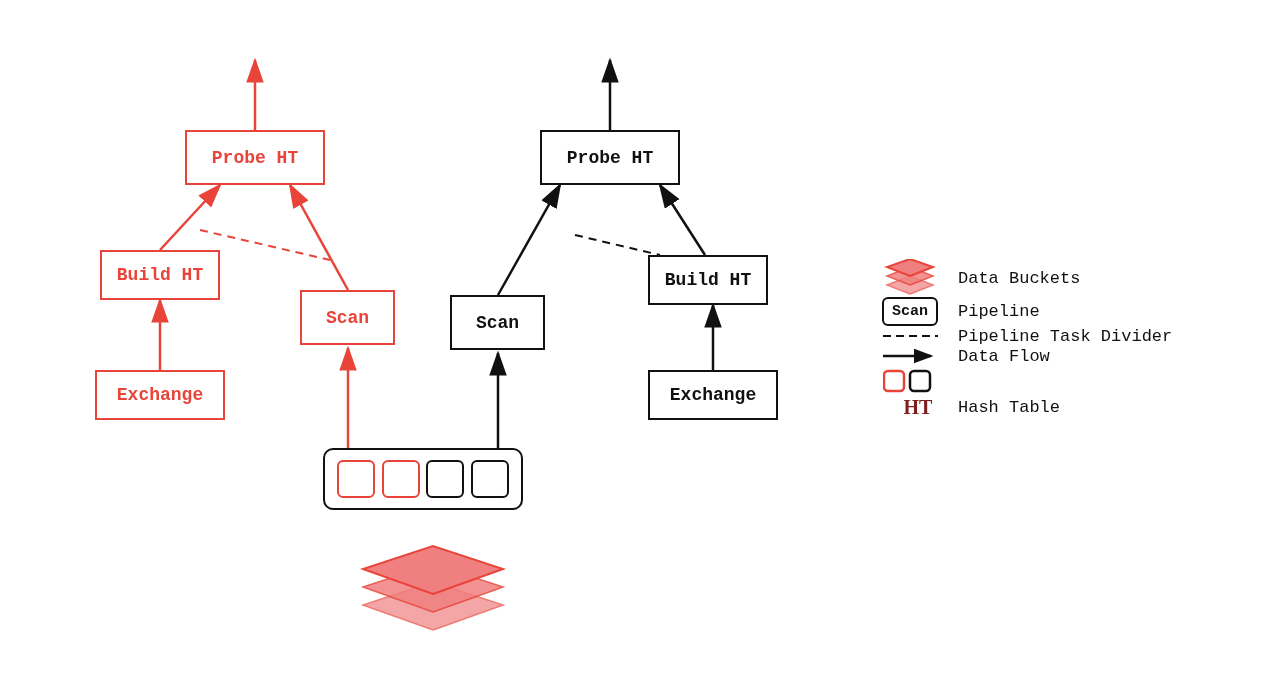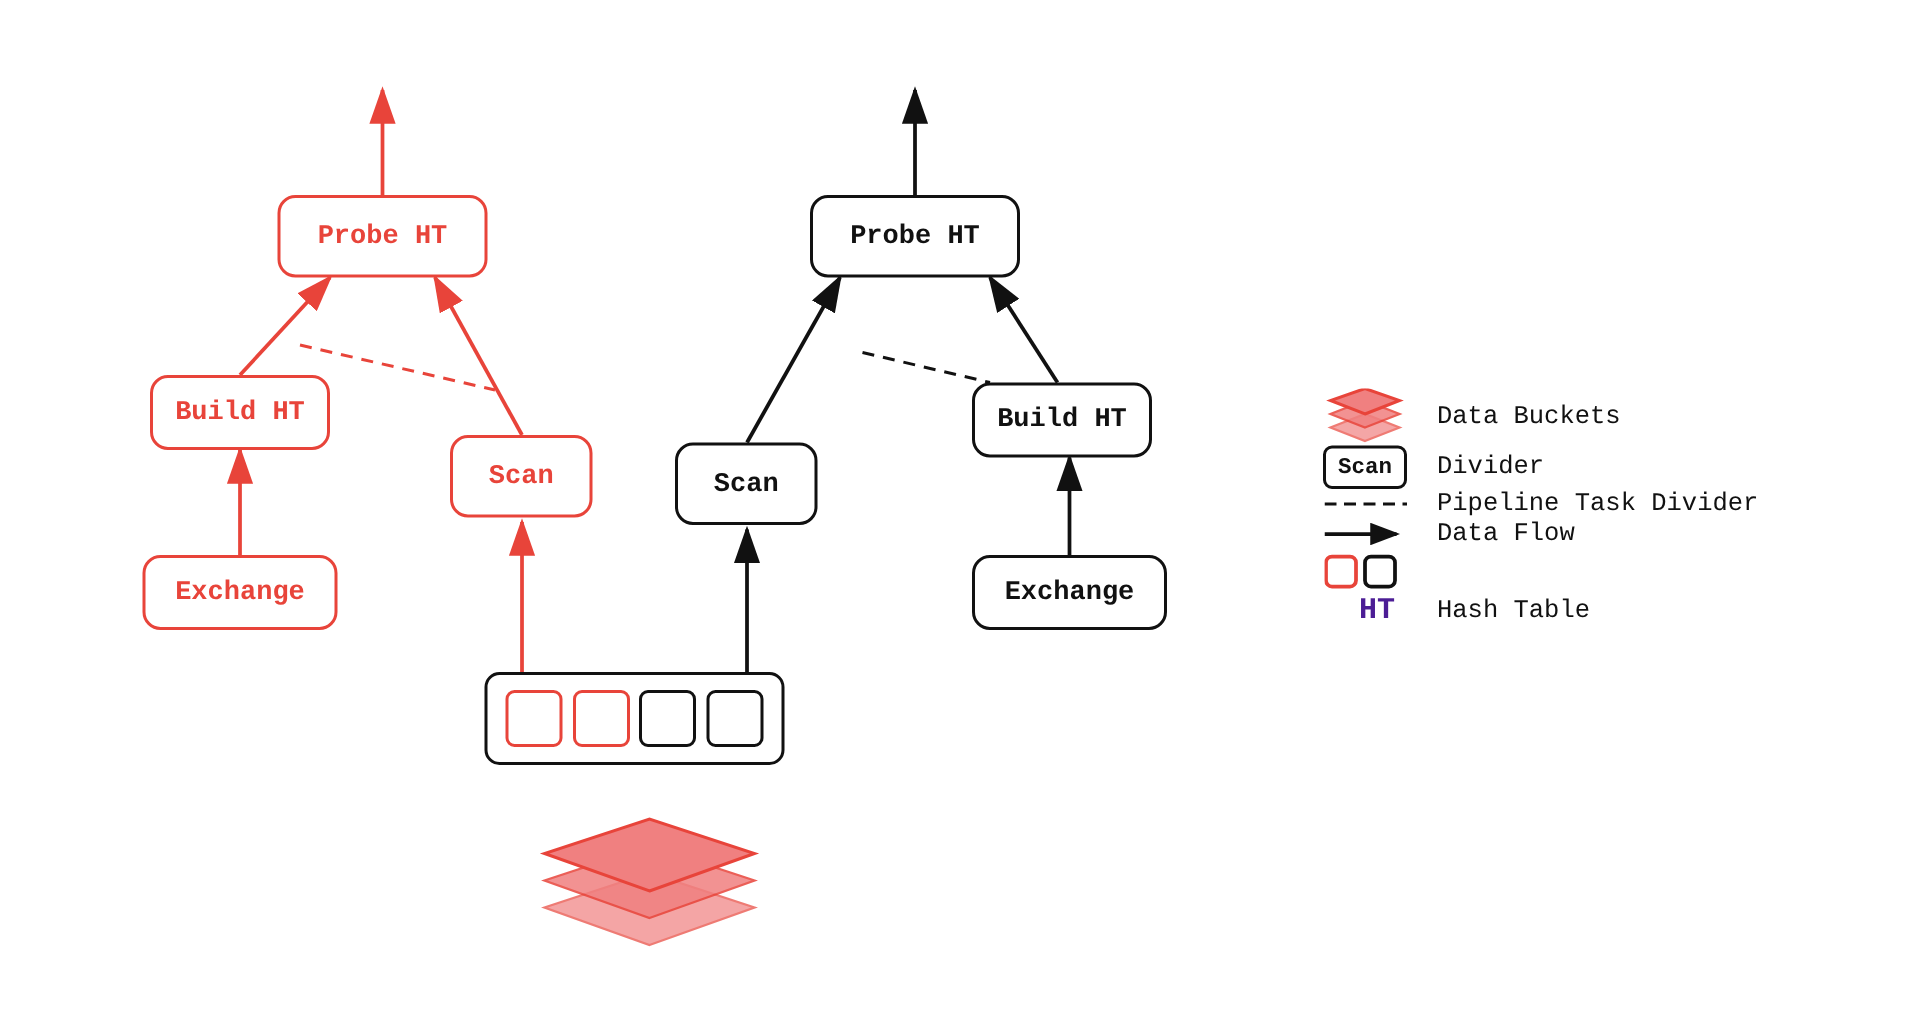--- a/index.html
+++ b/index.html
@@ -46,21 +46,21 @@
 
     .legend-text {
       font-size: 17px;
       color: #111;
       font-family: 'Courier New', Courier, monospace;
     }
 
     
     .node {
       position: absolute;
-      border-radius: 12px;
+      border-radius: 0;
       display: flex;
       align-items: center;
       justify-content: center;
       font-family: 'Courier New', Courier, monospace;
       font-size: 18px;
       font-weight: 600;
       text-align: center;
     }
 
     .node-red {
@@ -207,21 +207,21 @@
         <polygon points="27,17 50,8 27,0 4,8" fill="#f08080" stroke="#e8443a" stroke-width="2"></polygon>
       </svg>
     </div>
     <span class="legend-text">Data Buckets</span>
   </div>
 
   <div class="legend-item">
     <div class="legend-icon">
       <div style="border:2.5px solid #111; border-radius:6px; padding:4px 8px; font-family:'Courier New'; font-size:15px; font-weight:600; color:#111;">Scan</div>
     </div>
-    <span class="legend-text">Divider</span>
+    <span class="legend-text">Pipeline</span>
   </div>
 
   <div class="legend-item">
     <div class="legend-icon">
       <svg width="55" height="20" viewBox="0 0 55 20">
         <line x1="0" y1="10" x2="55" y2="10" stroke="#111" stroke-width="2" stroke-dasharray="8,5"></line>
       </svg>
     </div>
     <span class="legend-text">Pipeline Task Divider</span>
   </div>
@@ -244,18 +244,18 @@
     <div class="legend-icon">
       <svg width="55" height="30" viewBox="0 0 55 30">
         <rect x="1" y="5" width="20" height="20" rx="4" fill="none" stroke="#e8443a" stroke-width="2.5"></rect>
         <rect x="27" y="5" width="20" height="20" rx="4" fill="none" stroke="#111" stroke-width="2.5"></rect>
       </svg>
     </div>
   </div>
 
   <div class="legend-item">
     <div class="legend-icon">
-      <span style="font-family:Liberation Mono, monospace; font-size:20px; font-weight:600; color:#4c1d95;margin-left:16px;">HT</span>
+      <span style="font-family:Liberation Serif, serif; font-size:20px; font-weight:600; color:#7f1d1d;margin-left:16px;">HT</span>
     </div>
     <span class="legend-text">Hash Table</span>
   </div>
 
 </div>
 
 </body></html>

